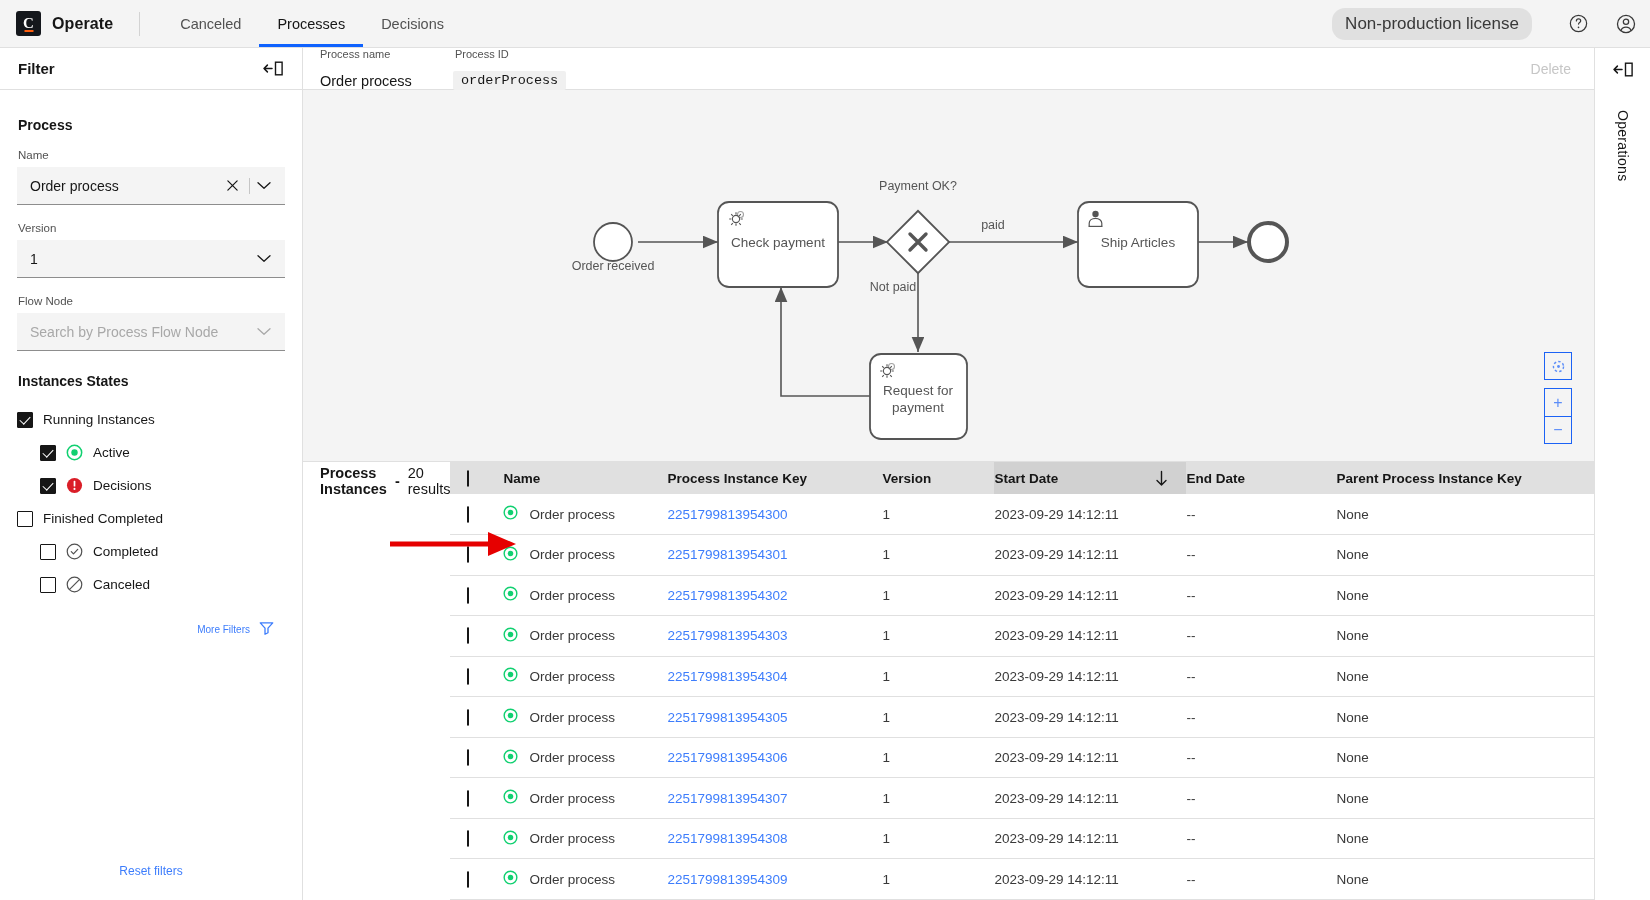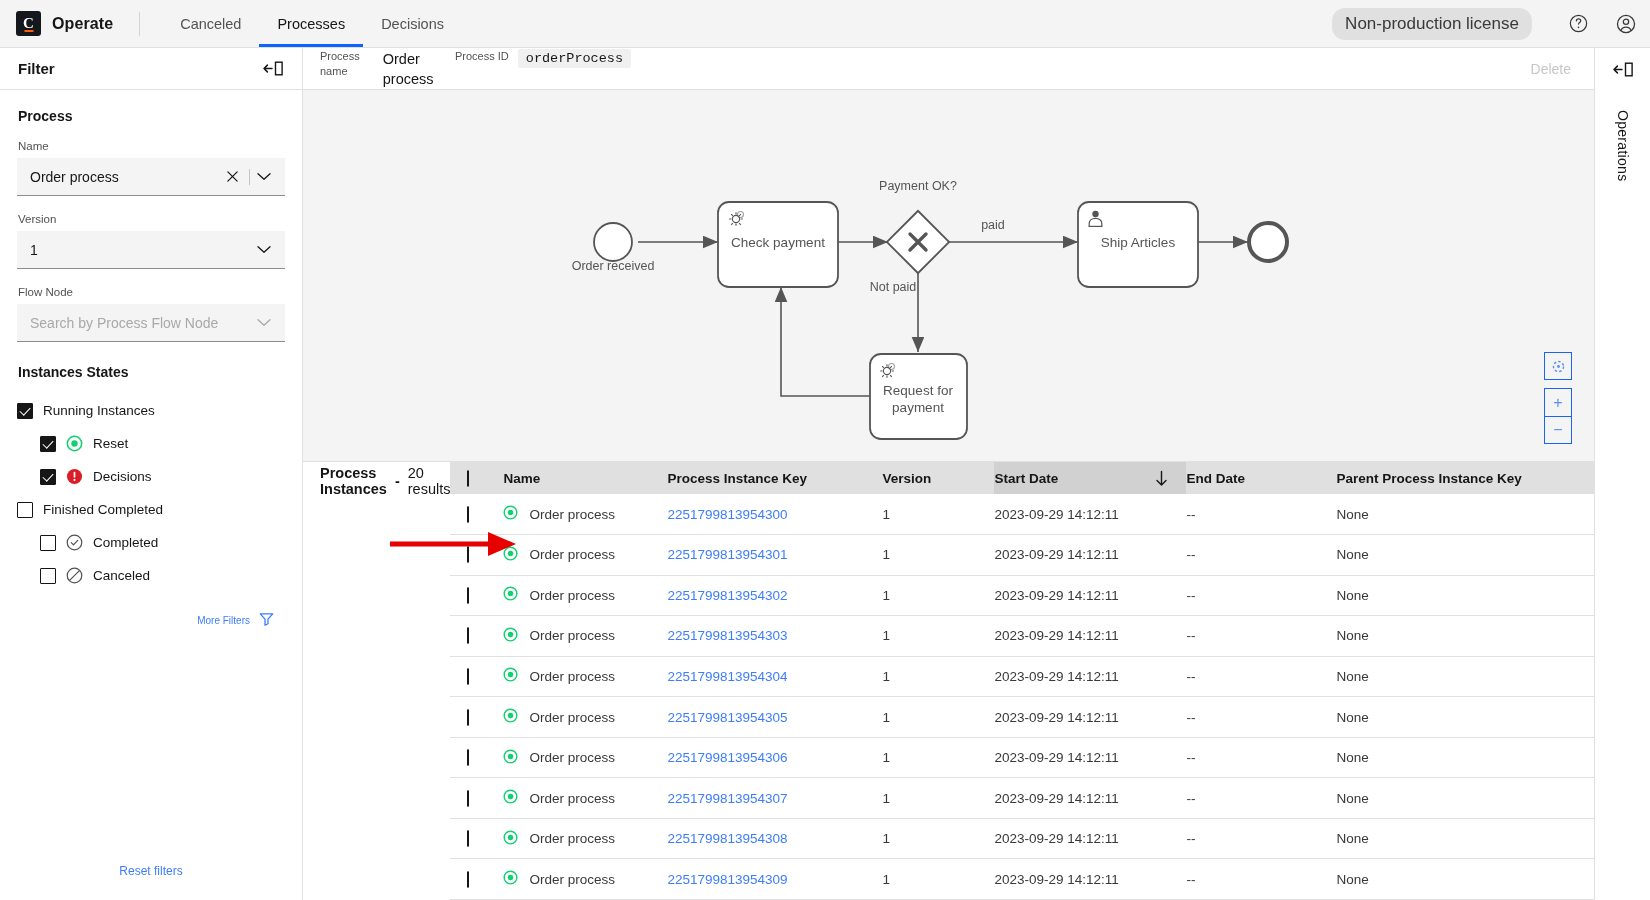--- a/index.html
+++ b/index.html
@@ -71,21 +71,21 @@
     border-right: 1px solid #e0e0e0;
     display: flex; flex-direction: column;
   }
   .filters-head {
     height: 42px; min-height: 42px; display: flex; align-items: center;
     padding: 0 18px 0 18px; border-bottom: 1px solid #e0e0e0;
   }
   .filters-title { font-size: 15px; font-weight: 700; }
   .collapse-icon { margin-left: auto; cursor: pointer; display: flex; }
   .filters-body { padding: 18px 17px 0 17px; flex: 1; overflow: hidden; position: relative; }
-  .sec-title { font-size: 14px; font-weight: 700; margin: 0 0 16px 1px; }
+  .sec-title { font-size: 14px; font-weight: 700; margin: 9px 0 16px 1px; }
   .field { margin-bottom: 17px; }
   .field-label { font-size: 11.5px; color: #525252; margin-bottom: 6px; margin-left: 1px; }
   .select {
     height: 38px; background: #f4f4f4; border-bottom: 1px solid #8d8d8d;
     display: flex; align-items: center; padding: 0 10px 0 13px;
     font-size: 14px; cursor: pointer;
   }
   .select .val { flex: 1; color: #161616; white-space: nowrap; overflow: hidden; }
   .select .val.placeholder { color: #a8a8a8; }
   .select.disabled { background: #f4f4f4; }
@@ -120,21 +120,21 @@
     text-align: center; color: #3d7dfc; font-size: 12px; cursor: pointer;
   }
 
   
   .center { flex: 1; display: flex; flex-direction: column; min-width: 0; background:#fff; }
   .proc-head {
     height: 42px; min-height: 42px; border-bottom: 1px solid #e0e0e0;
     display: flex; align-items: center; padding: 0 17px 0 17px; background: #fff;
   }
   .proc-meta { display: flex; gap: 0; }
-  .meta-block { display: flex; justify-content: center; gap: 9px; }
+  .meta-block { display: flex; flex-direction: column; justify-content: center; gap: 9px; }
   .meta-label { font-size: 11px; color: #525252; line-height: 15px; }
   .meta-value { font-size: 14.5px; color: #161616; line-height: 20px; }
   .meta-block.pname { width: 133px; }
   .meta-block.pid .meta-label { margin-left: 2px; }
   .pid-chip {
     background: #f0f0f0; border-radius: 2px; padding: 2px 8px;
     font-family: "Liberation Mono", monospace; font-size: 13.5px; color: #161616;
     align-self: flex-start;
   }
   .delete-btn {
@@ -298,21 +298,21 @@
           </div>
 
           <div class="chk-row indent">
             <span class="cb checked"></span>
             <span class="state-ico">
               <svg width="17" height="17" viewBox="0 0 18 18">
                 <circle cx="9" cy="9" r="7.6" fill="none" stroke="#10d070" stroke-width="1.6"></circle>
                 <circle cx="9" cy="9" r="3.4" fill="#10d070"></circle>
               </svg>
             </span>
-            <span class="chk-label">Reset</span>
+            <span class="chk-label">Active</span>
           </div>
 
           <div class="chk-row indent">
             <span class="cb checked"></span>
             <span class="state-ico">
               <svg width="17" height="17" viewBox="0 0 18 18">
                 <circle cx="9" cy="9" r="8" fill="#da1e28"></circle>
                 <rect x="8.1" y="4.1" width="1.8" height="6" rx="0.7" fill="#fff"></rect>
                 <circle cx="9" cy="12.6" r="1.1" fill="#fff"></circle>
               </svg>

